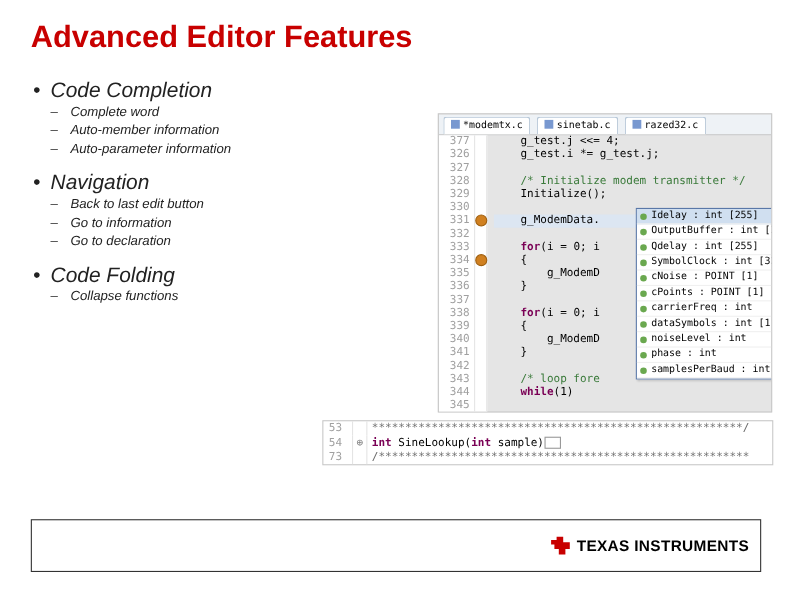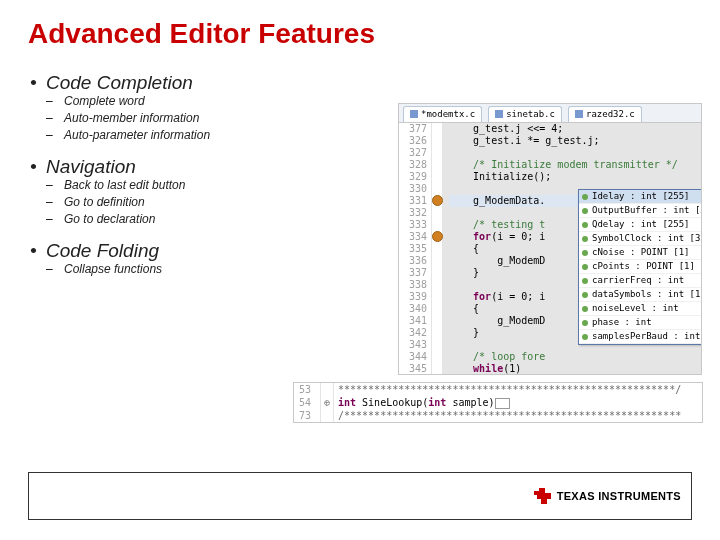--- a/index.html
+++ b/index.html
@@ -36,21 +36,21 @@
   
   .fold{position:absolute;top:310px;left:-105px;width:408px;border:1px solid #c8c8c8;background:#fff;font-family:Consolas,Menlo,monospace;font-size:10px;}
   .fold .row{display:flex;height:13px;line-height:13px;}
   .fold .g{width:22px;text-align:center;padding-right:4px;color:#a0a0a0;border-right:1px solid #e4e4e4;}
   .fold .m{width:12px;text-align:center;color:#808080;border-right:1px solid #e4e4e4;}
   .fold .c{flex:1;padding-left:4px;white-space:pre;}
   .fold .cpunc{color:#6a6a6a;}
   .foldbox{display:inline-block;border:1px solid #999;padding:0 2px;height:9px;line-height:9px;font-size:8px;}
   
   .foot{position:absolute;bottom:20px;left:28px;right:28px;height:48px;border:1px solid #333;box-sizing:border-box;display:flex;align-items:center;justify-content:flex-end;padding-right:10px;}
-  .logo{display:flex;align-items:center;font-size:11px;font-weight:bold;color:#000;}
+  .logo{display:flex;align-items:center;font-size:14px;font-weight:bold;color:#000;}
   .logo svg{margin-right:4px;}
   .mark{position:absolute;width:9px;height:9px;border-radius:50%;background:#d08020;border:1px solid #a06010;}
 </style>
 </head>
 <body>
 
 <div class="slide">
   <div class="title">Advanced Editor Features</div>
   <div class="content">
     <div class="bullets">
@@ -58,21 +58,21 @@
         <li><span>Code Completion</span>
           <ul class="sub">
             <li>Complete word</li>
             <li>Auto-member information</li>
             <li>Auto-parameter information</li>
           </ul>
         </li>
         <li><span>Navigation</span>
           <ul class="sub">
             <li>Back to last edit button</li>
-            <li>Go to definition</li>
+            <li>Go to information</li>
             <li>Go to declaration</li>
           </ul>
         </li>
         <li><span>Code Folding</span>
           <ul class="sub">
             <li>Collapse functions</li>
           </ul>
         </li>
       </ul>
     </div>
@@ -115,21 +115,20 @@
           </div>
           <div class="code">
             <div class="ln">    g_test.j &lt;&lt;= 4;</div>
             <div class="ln">    g_test.i *= g_test.j;</div>
             <div class="ln"></div>
             <div class="ln cm">    /* Initialize modem transmitter */</div>
             <div class="ln">    Initialize();</div>
             <div class="ln"></div>
             <div class="ln hl">    g_ModemData.</div>
             <div class="ln"></div>
-            <div class="ln cm">    /* testing t</div>
             <div class="ln"><span class="kw" style="white-space:pre">    for</span><span>(i = 0; i</span></div>
             <div class="ln">    {</div>
             <div class="ln">        g_ModemD</div>
             <div class="ln">    }</div>
             <div class="ln"></div>
             <div class="ln"><span class="kw" style="white-space:pre">    for</span><span>(i = 0; i</span></div>
             <div class="ln">    {</div>
             <div class="ln">        g_ModemD</div>
             <div class="ln">    }</div>
             <div class="ln"></div>

